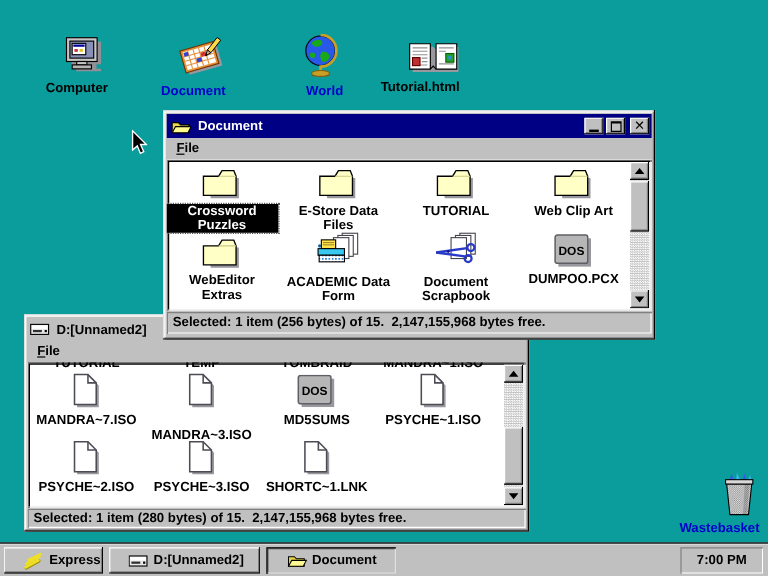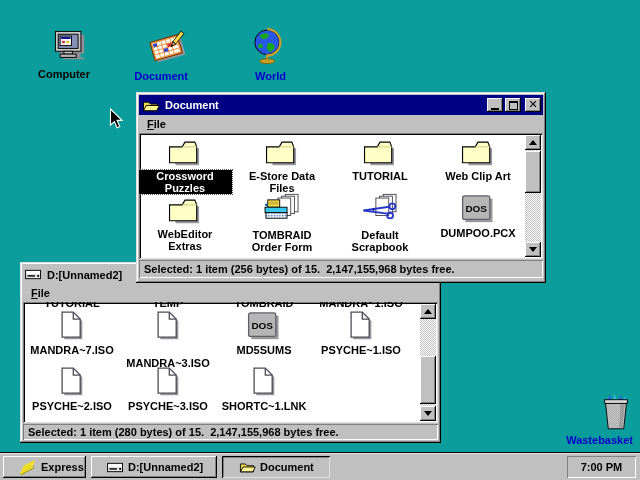--- a/index.html
+++ b/index.html
@@ -220,20 +220,26 @@
         <use href="#sym-griddoc"></use>
       </svg>
     <div style="color: rgb(0, 0, 204);">Document</div>
   </div>
   <div class="dicon" style="left:202px; top:28px;">
     <svg width="34" height="38">
         <use href="#sym-globe"></use>
       </svg>
     <div style="color: rgb(0, 0, 204);">World</div>
   </div>
+  <div class="dicon" style="left:299px; top:32px;">
+    <svg width="44" height="31">
+        <use href="#sym-book"></use>
+      </svg>
+    <div style="color: rgb(0, 0, 0);">Tutorial.html</div>
+  </div>
 
   <div class="dicon" style="left:549px; top:392px; gap:2px;">
     <svg width="34" height="40">
         <use href="#sym-basket"></use>
       </svg>
     <div style="color: rgb(0, 0, 204);">Wastebasket</div>
   </div>
 
   <div class="win" style="left:20px; top:262px; width:421px; height:181px; z-index:1;">
     <div class="titlebar inactive">
@@ -358,27 +364,27 @@
       <div class="itemcell" style="left:-1px; top:62px;">
         <svg width="36" height="30">
             <use href="#sym-folder"></use>
           </svg>
         <div class="flabel">WebEditor Extras</div>
       </div>
       <div class="itemcell" style="left:96px; top:60px;">
         <svg width="40" height="33">
             <use href="#sym-typewriter"></use>
           </svg>
-        <div class="flabel">TOMBRAID Order Form</div>
+        <div class="flabel">ACADEMIC Data Form</div>
       </div>
       <div class="itemcell" style="left:194px; top:60px;">
         <svg width="40" height="33">
             <use href="#sym-scissors"></use>
           </svg>
-        <div class="flabel">Default Scrapbook</div>
+        <div class="flabel">Document Scrapbook</div>
       </div>
       <div class="itemcell" style="left:292px; top:62px;">
         <svg width="34" height="29">
             <use href="#sym-dos"></use>
           </svg>
         <div class="flabel">DUMPOO.PCX</div>
       </div>
 
       <div class="vscroll">
         <div class="sbtn up btn3d">

